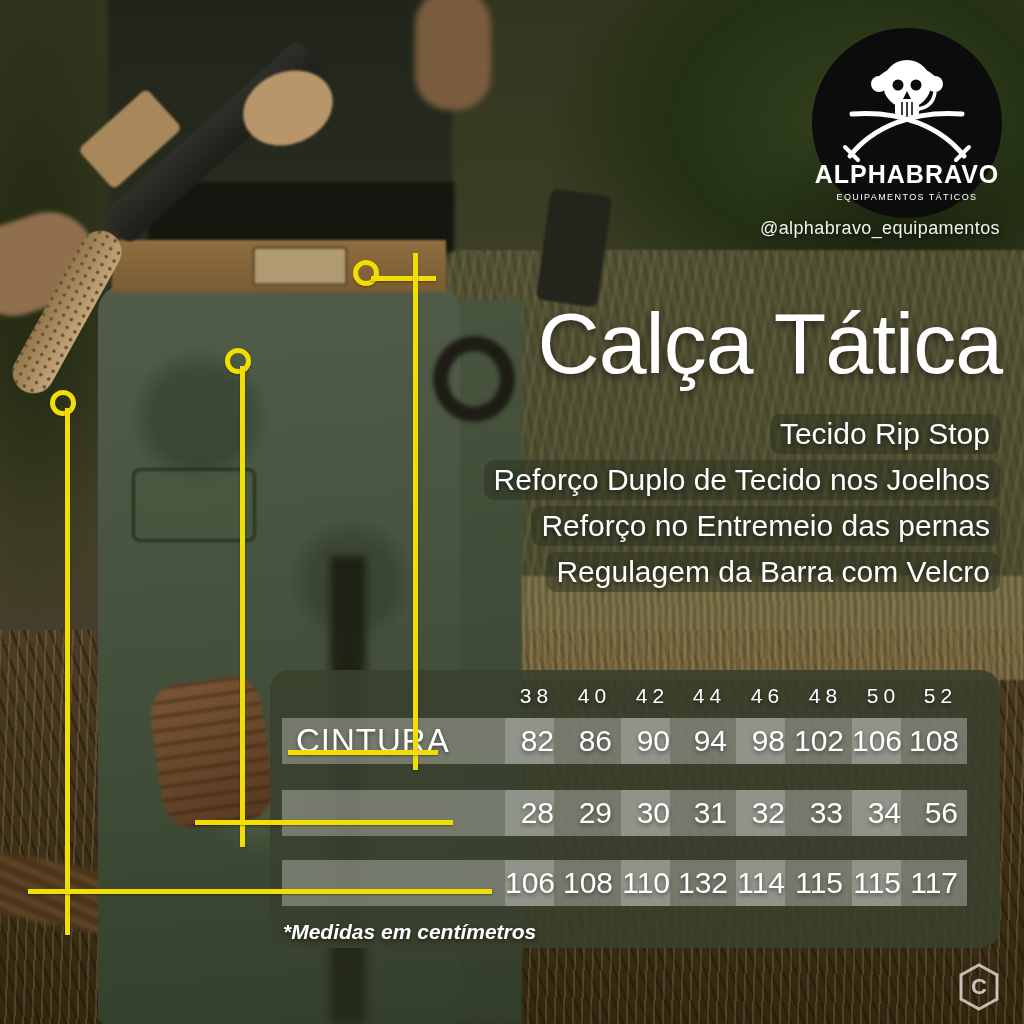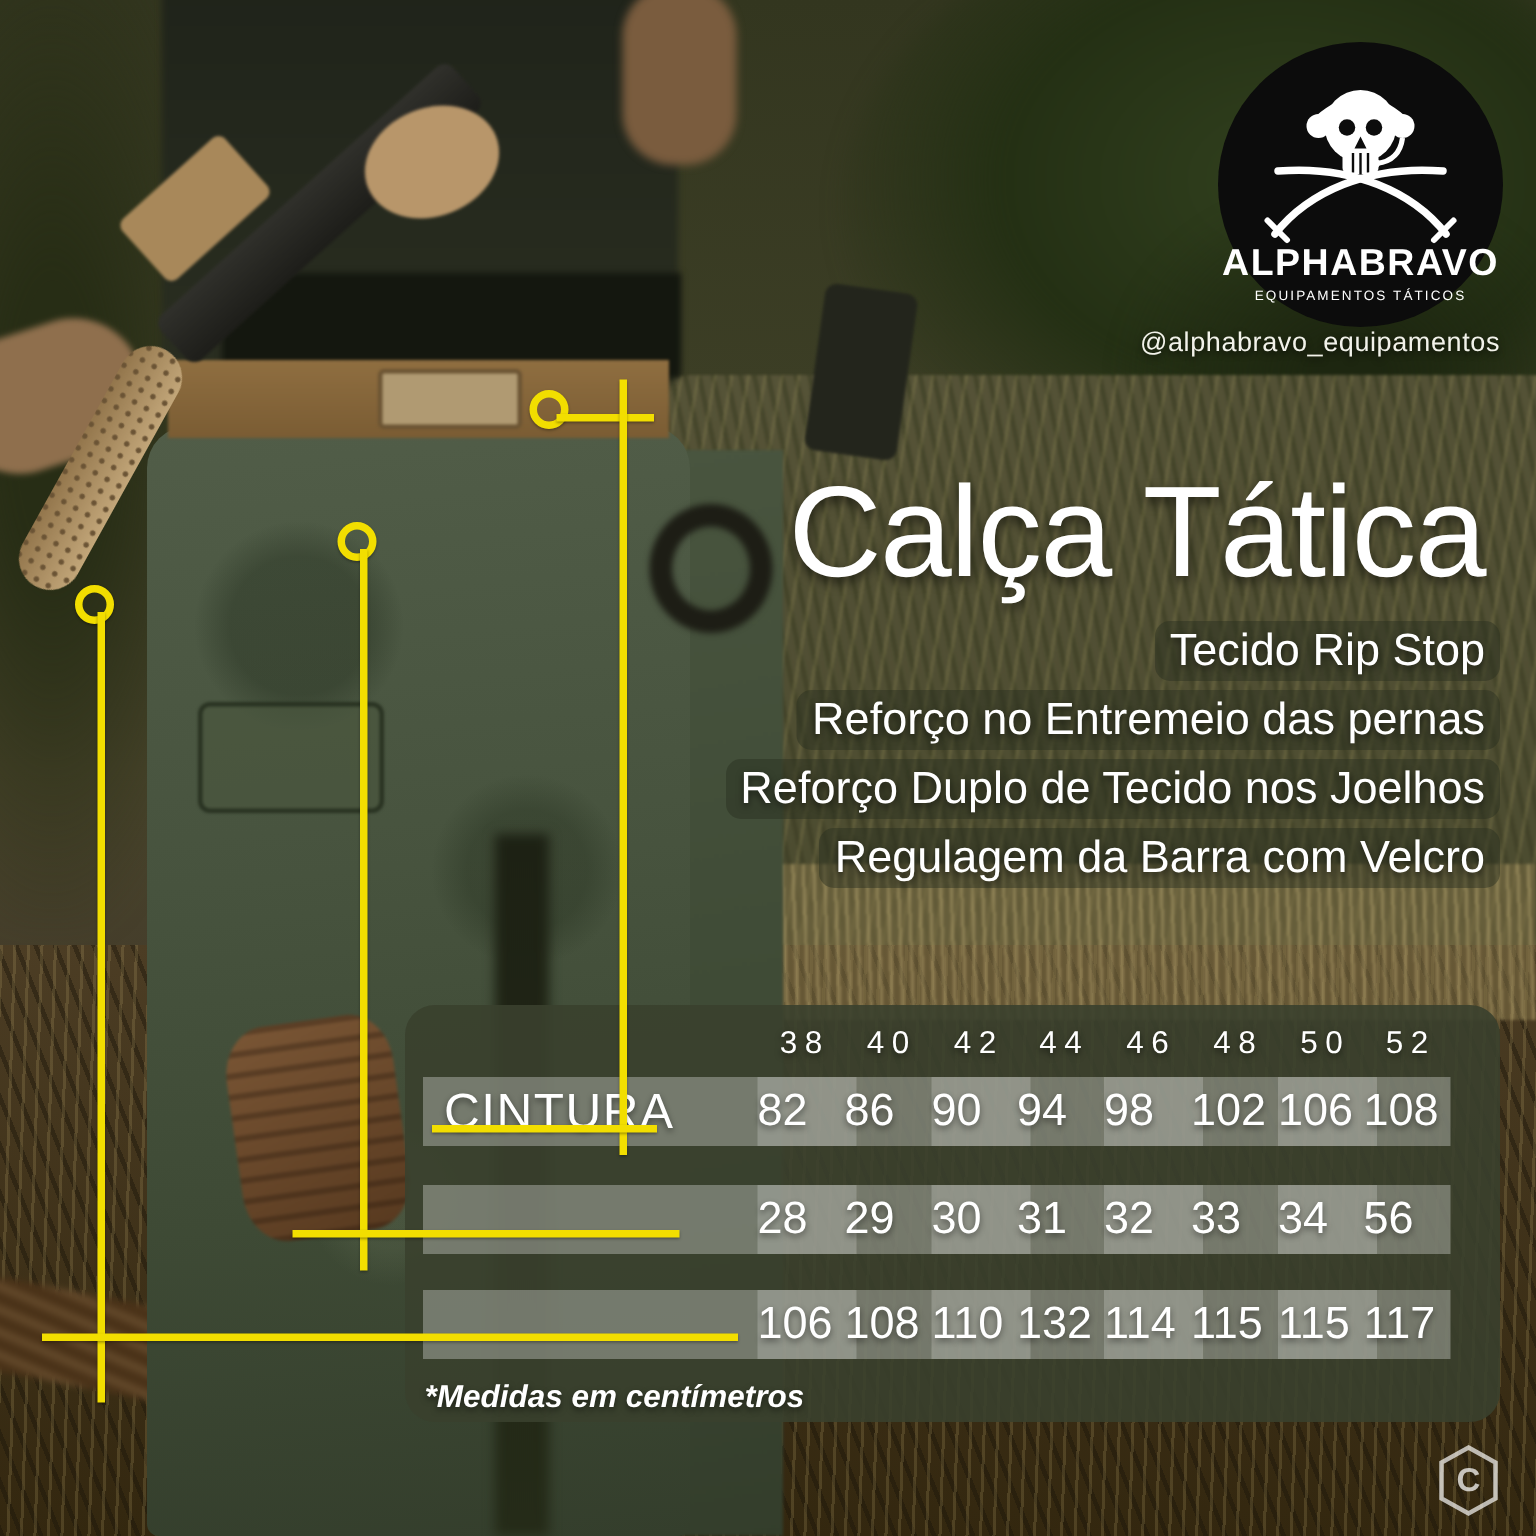--- a/index.html
+++ b/index.html
@@ -80,34 +80,34 @@
   .tape-ring{left:433px;top:336px;width:82px;height:86px;border-radius:50%;border:15px solid #1d1d15;filter:blur(2px);}
   .hip-pouch{left:543px;top:192px;width:62px;height:112px;border-radius:8px;transform:rotate(8deg);
     background:#23251c;filter:blur(1px);}
 
   
   .logo{left:812px;top:28px;width:190px;height:190px;}
   .handle{right:24px;top:218px;font-size:18px;letter-spacing:.4px;color:#f2f2ea;
     text-shadow:0 2px 4px rgba(0,0,0,.6);}
 
   
-  .title{right:22px;top:298px;margin:12px;font-size:86px;font-weight:400;line-height:1.05;
+  .title{right:22px;top:298px;margin:0;font-size:86px;font-weight:400;line-height:1.05;
     letter-spacing:-1px;text-shadow:0 3px 8px rgba(0,0,0,.55);white-space:nowrap;}
   .features{right:24px;top:414px;display:flex;flex-direction:column;align-items:flex-end;}
   .feature{font-size:30px;line-height:34px;padding:3px 10px;margin-bottom:6px;white-space:nowrap;
     background:rgba(40,46,30,0.45);text-shadow:0 2px 5px rgba(0,0,0,.55);border-radius:10px;}
 
   
   .panel{left:270px;top:670px;width:730px;height:278px;border-radius:20px;background:var(--panel);}
   .hcell{position:absolute;top:8px;width:58px;height:36px;line-height:36px;text-align:center;
     font-size:21px;letter-spacing:5px;text-indent:5px;text-shadow:0 2px 4px rgba(0,0,0,.5);}
   .trow{position:absolute;left:12px;width:685px;height:46px;background:var(--band);}
   .rlabel{position:absolute;left:14px;top:0;height:46px;line-height:46px;font-size:33px;
     letter-spacing:1px;text-shadow:0 2px 4px rgba(0,0,0,.45);white-space:nowrap;}
-  .cell{position:absolute;top:0;width:66px;height:46px;line-height:46px;text-align:left;
+  .cell{position:absolute;top:0;width:49px;height:46px;line-height:46px;text-align:right;
     font-size:30px;text-shadow:0 2px 4px rgba(0,0,0,.45);}
   .cell.lt{background:var(--band-lt);}
   .c0{left:223px}.c1{left:281px}.c2{left:339px}.c3{left:396px}
   .c4{left:454px}.c5{left:512px}.c6{left:570px}.c7{left:627px}
   .h0{left:235px}.h1{left:293px}.h2{left:351px}.h3{left:408px}
   .h4{left:466px}.h5{left:524px}.h6{left:582px}.h7{left:639px}
   .footnote{position:absolute;left:13px;top:250px;font-size:21px;font-weight:bold;font-style:italic;
     text-shadow:0 2px 4px rgba(0,0,0,.5);}
 
   
@@ -178,22 +178,22 @@
       <line x1="157" y1="119" x2="144" y2="132" stroke="#fff" stroke-width="4" stroke-linecap="round"></line>
 
       <text x="95" y="155" text-anchor="middle" fill="#fff" font-family="Liberation Sans, sans-serif" font-size="25" font-weight="bold" letter-spacing="1">ALPHABRAVO</text>
       <text x="95" y="172" text-anchor="middle" fill="#fff" font-family="Liberation Sans, sans-serif" font-size="9" letter-spacing="1.4">EQUIPAMENTOS TÁTICOS</text>
     </svg>
   </div>
 
   <h1 class="ab title">Calça Tática</h1>
   <div class="ab features">
     <div class="feature">Tecido Rip Stop</div>
+    <div class="feature">Reforço Duplo de Tecido nos Joelhos</div>
     <div class="feature">Reforço no Entremeio das pernas</div>
-    <div class="feature">Reforço Duplo de Tecido nos Joelhos</div>
     <div class="feature">Regulagem da Barra com Velcro</div>
   </div>
 
   <div class="ab panel">
     <div class="hcell h0">38</div>
     <div class="hcell h1">40</div>
     <div class="hcell h2">42</div>
     <div class="hcell h3">44</div>
     <div class="hcell h4">46</div>
     <div class="hcell h5">48</div>

